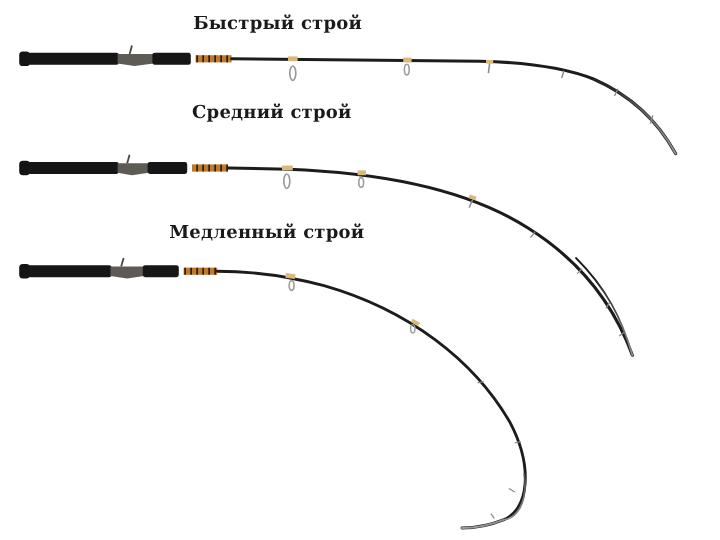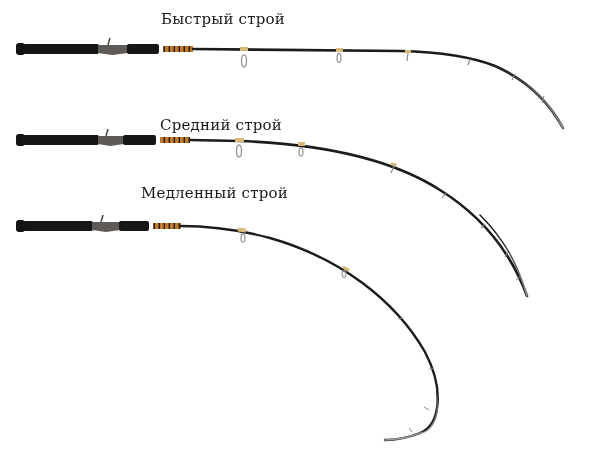--- a/index.html
+++ b/index.html
@@ -4,23 +4,24 @@
   <style>
     html, body { margin: 0; padding: 0; background: #ffffff; }
     body { width: 600px; height: 450px; position: relative; overflow: hidden; }
     .label {
       position: absolute;
       font-family: "DejaVu Serif", "Liberation Serif", serif;
       font-size: 15px;
       color: #1a1a1a;
       white-space: nowrap;
       letter-spacing: 0.2px;
+      font-weight: bold;
     }
     #lbl-fast { left: 161px; top: 10px; }
-    #lbl-medium { left: 160px; top: 84px; margin-top: 32px; }
+    #lbl-medium { left: 160px; top: 84px; }
     #lbl-slow { left: 141px; top: 184px; }
     svg.stage { position: absolute; left: 0; top: 0; }
   </style>
 </head>
 <body>
 
 <div class="label" id="lbl-fast">Быстрый строй</div>
 <div class="label" id="lbl-medium">Средний строй</div>
 <div class="label" id="lbl-slow">Медленный строй</div>
 

